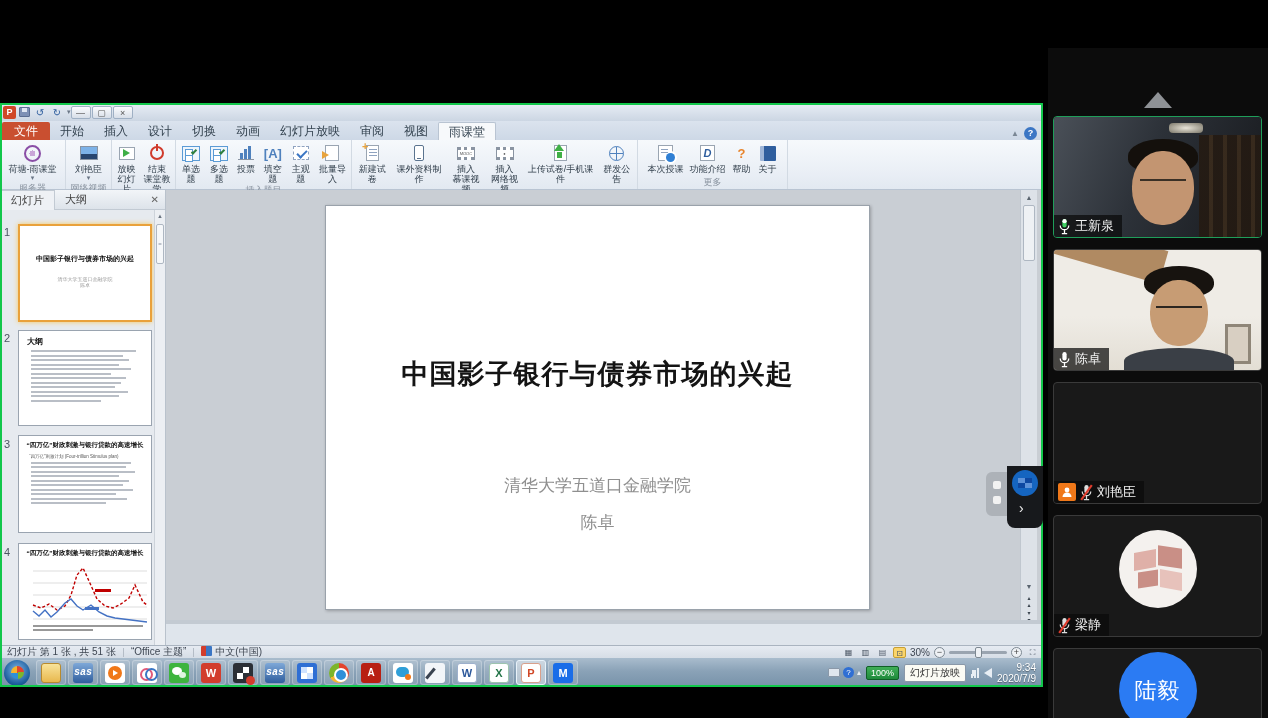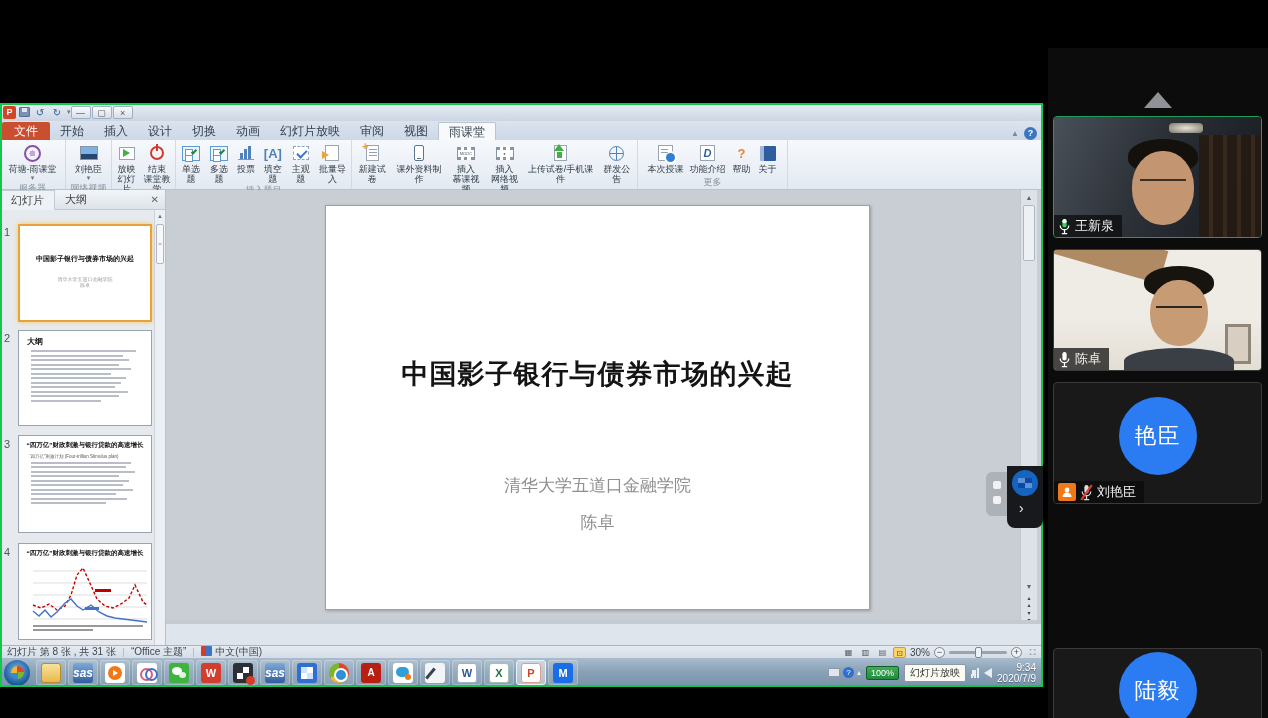--- a/index.html
+++ b/index.html
@@ -156,21 +156,21 @@
   .orb { width:26px; height:26px; border-radius:50%; margin:0 5px 0 4px;
     background:radial-gradient(circle at 50% 40%, #7fb6e8, #1f5f9e 65%, #0c3a6b); display:flex; align-items:center; justify-content:center; }
   .orb i { width:13px; height:13px; border-radius:50%;
     background:conic-gradient(#e4442c 0 90deg, #7db52b 0 180deg, #2e8fd8 0 270deg, #f5b52e 0); }
   .tb-icon { width:30px; height:25px; margin:0 1px; border-radius:3px; display:flex; align-items:center; justify-content:center;
     background:rgba(255,255,255,.12); border:1px solid rgba(255,255,255,.25); }
   .tb-icon.active { background:rgba(255,255,255,.45); border:1px solid #e8f2fa; }
   .tb-icon .app { width:20px; height:20px; border-radius:3px; display:flex; align-items:center; justify-content:center;
     font-size:11px; font-weight:bold; color:#fff; }
   .app.folder { background:linear-gradient(#f8e39a,#e8b84e); border:1px solid #b88a2d; }
-  .app.sas { background:linear-gradient(#7ea8d8,#2f5e9e); font-size:12px; font-style:italic; }
+  .app.sas { background:linear-gradient(#7ea8d8,#2f5e9e); font-size:10px; font-style:italic;font-family:Liberation Mono, monospace; }
   .app.media { background:#fff; color:#fff; position:relative; }
   .app.media:before { content:""; width:14px; height:14px; border-radius:50%; background:#f07819; position:absolute; left:3px; top:3px; }
   .app.media:after { content:""; position:absolute; left:8px; top:7px; border-left:5px solid #fff; border-top:3px solid transparent; border-bottom:3px solid transparent; }
   .app.knot { background:#fff; position:relative; }
   .app.knot:before { content:""; position:absolute; left:3px; top:5px; width:9px; height:9px; border:2px solid #e05a7a; border-radius:50%; }
   .app.knot:after { content:""; position:absolute; left:8px; top:5px; width:9px; height:9px; border:2px solid #3b76c4; border-radius:50%; }
   .app.wechat { background:#3eb43e; position:relative; }
   .app.wechat:before { content:""; position:absolute; left:3px; top:4px; width:10px; height:8px; background:#fff; border-radius:50%; }
   .app.wechat:after { content:""; position:absolute; left:10px; top:9px; width:7px; height:6px; background:#dff5df; border-radius:50%; }
   .app.redw { background:#d23d2d; }
@@ -552,21 +552,21 @@
         <div class="vs-btn">▼</div>
         <div class="vs-dbl">▴<br>▴</div>
         <div class="vs-dbl">▾<br>▾</div>
       </div>
     </div>
     <div class="edge-strip"></div>
 
     <div class="splitter"></div>
 
     <div class="statusbar">
-      <span class="sb-item">幻灯片 第 8 张 , 共 31 张</span>
+      <span class="sb-item">幻灯片 第 1 张 , 共 51 张</span>
       <span class="sb-sep"></span>
       <span class="sb-item">“Office 主题”</span>
       <span class="sb-sep"></span>
       <span class="sb-item"><span class="proof"></span><span>中文(中国)</span></span>
       <div class="sb-right">
         <span class="view-ic">▦</span>
         <span class="view-ic">▥</span>
         <span class="view-ic">▤</span>
         <span class="view-ic active">⊡</span>
         <span>30%</span>
@@ -713,41 +713,62 @@
               <path d="M2 7a4 4 0 0 0 8 0" stroke="#fff" stroke-width="1.2" fill="none"></path>
               <line x1="6" y1="11" x2="6" y2="14" stroke="#fff" stroke-width="1.2"></line>
               <line x1="3.5" y1="14.7" x2="8.5" y2="14.7" stroke="#fff" stroke-width="1.2"></line>
             </svg>
         </span>
         <span>陈卓</span>
       </div>
     </div>
 
     <div class="ptile" style="top:334px">
-      <div class="avatar">艳臣</div>
       <div class="namechip">
         <span class="presence">
           <svg width="12" height="12" viewBox="0 0 12 12">
               <circle cx="6" cy="4" r="2.4" fill="#fff"></circle>
               <path d="M1.5 11a4.5 4.5 0 0 1 9 0z" fill="#fff"></path>
             </svg>
         </span>
         <span class="micwrap">
           <svg class="mic" width="13" height="17" viewBox="0 0 12 16">
               <rect x="4" y="1" width="4" height="8" rx="2" fill="#ddd"></rect>
               <path d="M2 7a4 4 0 0 0 8 0" stroke="#ddd" stroke-width="1.2" fill="none"></path>
               <line x1="6" y1="11" x2="6" y2="14" stroke="#ddd" stroke-width="1.2"></line>
               <line x1="3.5" y1="14.7" x2="8.5" y2="14.7" stroke="#ddd" stroke-width="1.2"></line>
               <line x1="1" y1="15" x2="11" y2="1" stroke="#e03d2e" stroke-width="2"></line>
             </svg>
         </span>
         <span>刘艳臣</span>
       </div>
     </div>
 
+    <div class="ptile" style="top:467px">
+      <div class="avatar photo">
+        <span class="model">
+            <i></i>
+            <i></i>
+            <i></i>
+            <i></i>
+          </span>
+      </div>
+      <div class="namechip">
+        <span class="micwrap">
+          <svg class="mic" width="13" height="17" viewBox="0 0 12 16">
+              <rect x="4" y="1" width="4" height="8" rx="2" fill="#ddd"></rect>
+              <path d="M2 7a4 4 0 0 0 8 0" stroke="#ddd" stroke-width="1.2" fill="none"></path>
+              <line x1="6" y1="11" x2="6" y2="14" stroke="#ddd" stroke-width="1.2"></line>
+              <line x1="3.5" y1="14.7" x2="8.5" y2="14.7" stroke="#ddd" stroke-width="1.2"></line>
+              <line x1="1" y1="15" x2="11" y2="1" stroke="#e03d2e" stroke-width="2"></line>
+            </svg>
+        </span>
+        <span>梁静</span>
+      </div>
+    </div>
 
     <div class="ptile" style="top:600px; height:106px; border-radius:4px 4px 0 0">
       <div class="avatar" style="top:40%">陆毅</div>
       <div class="namechip">
         <span class="micwrap">
           <svg class="mic" width="13" height="17" viewBox="0 0 12 16">
               <rect x="4" y="1" width="4" height="8" rx="2" fill="#ddd"></rect>
               <path d="M2 7a4 4 0 0 0 8 0" stroke="#ddd" stroke-width="1.2" fill="none"></path>
               <line x1="6" y1="11" x2="6" y2="14" stroke="#ddd" stroke-width="1.2"></line>
               <line x1="3.5" y1="14.7" x2="8.5" y2="14.7" stroke="#ddd" stroke-width="1.2"></line>

